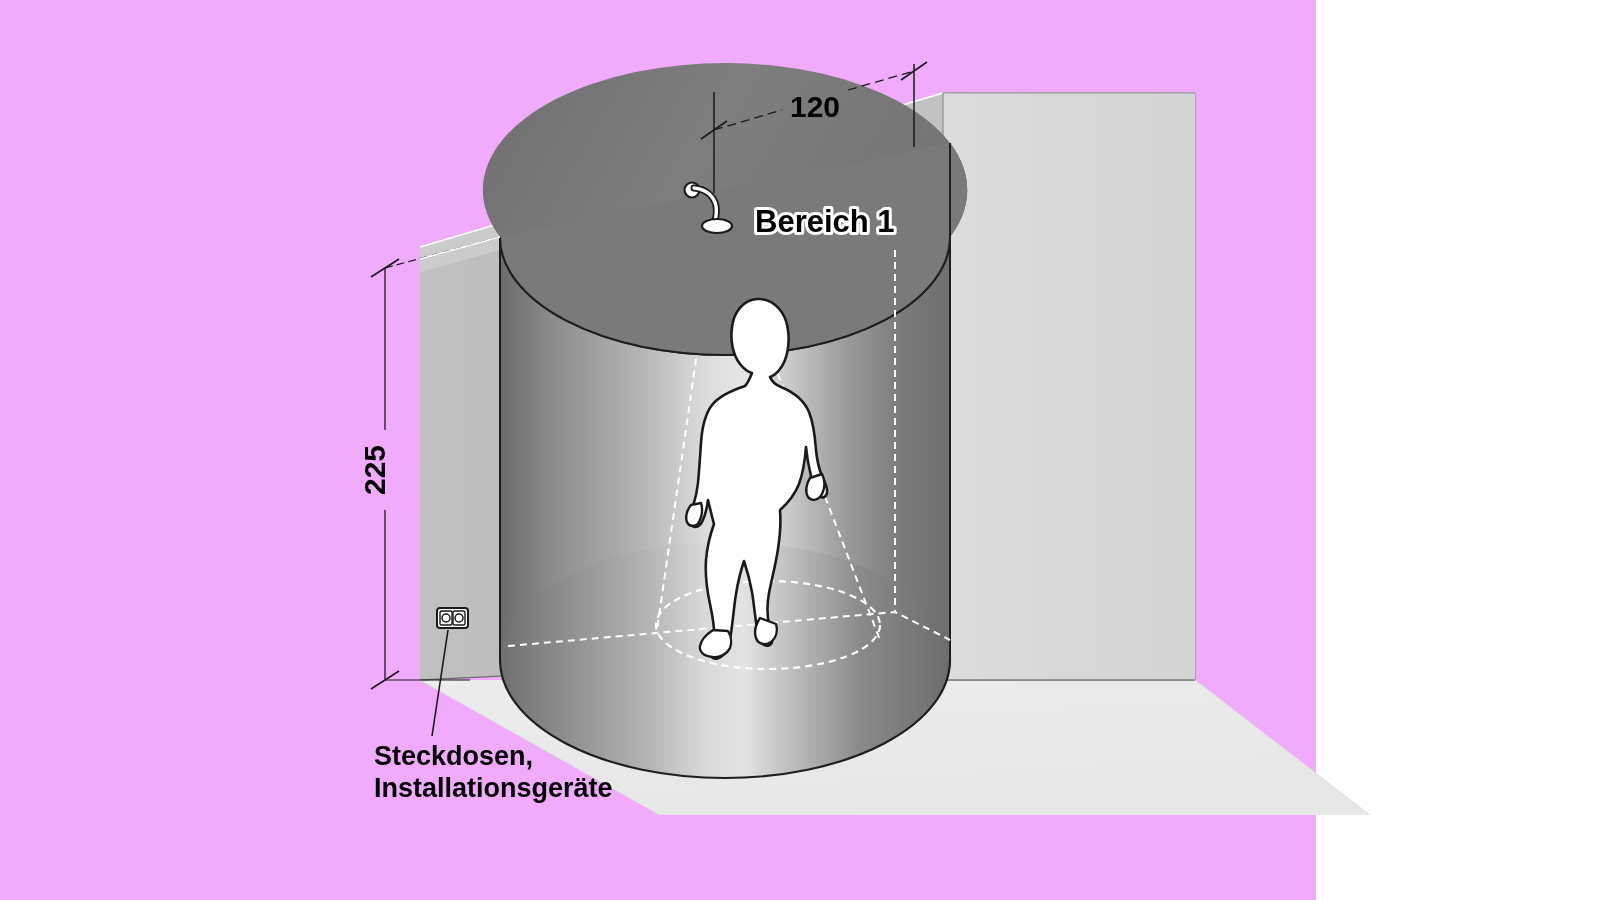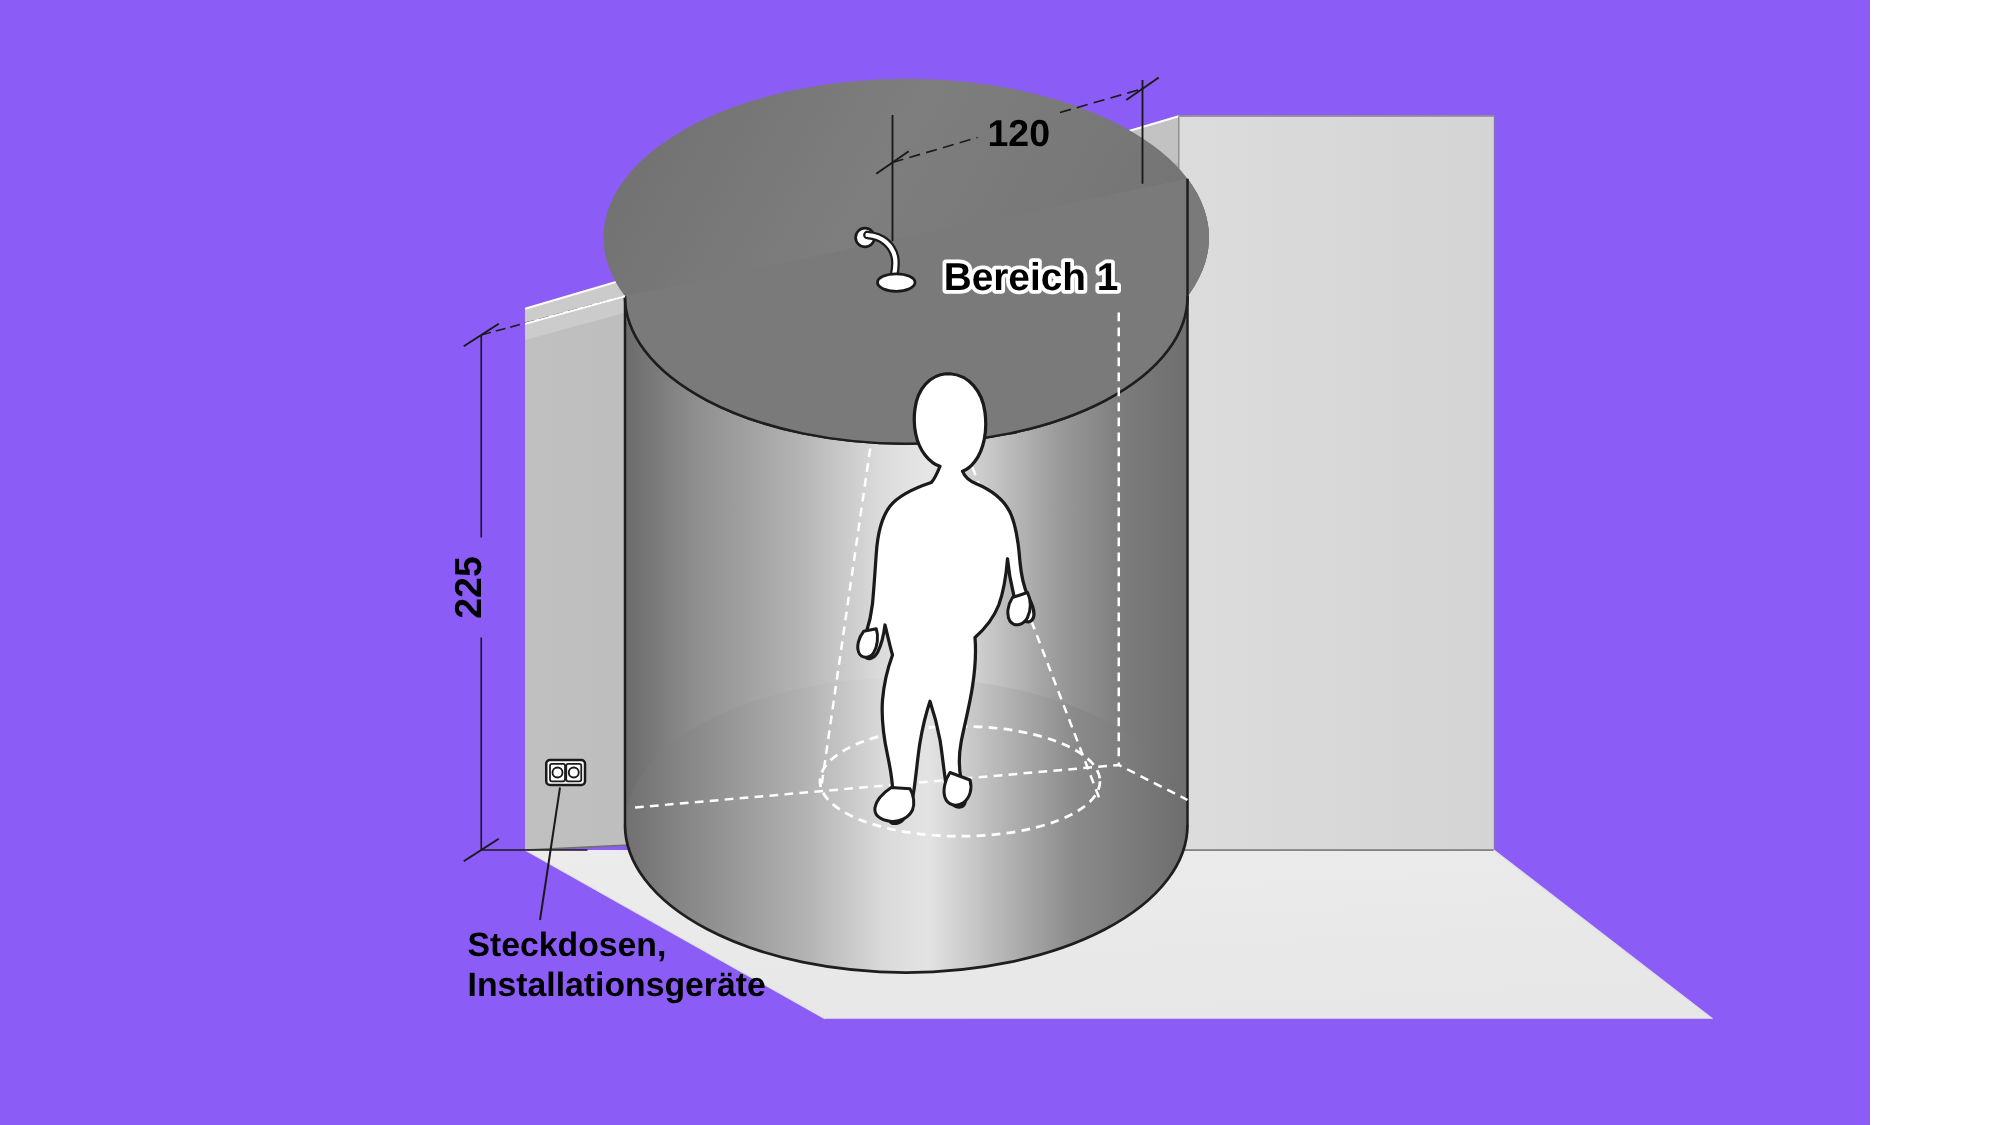--- a/index.html
+++ b/index.html
@@ -9,23 +9,23 @@
     background: #ffffff;
   }
   body {
     width: 1600px;
     height: 900px;
     overflow: hidden;
     font-family: "Liberation Sans", sans-serif;
   }
   #stage {
     position: relative;
-    width: 1496px;
+    width: 1316px;
     height: 900px;
-    background: #8b5cf6;
+    background: #f0abfc;
   }
   #scene {
     position: absolute;
     left: 0;
     top: 0;
     width: 1600px;
     height: 900px;
   }
 </style>
 </head>

